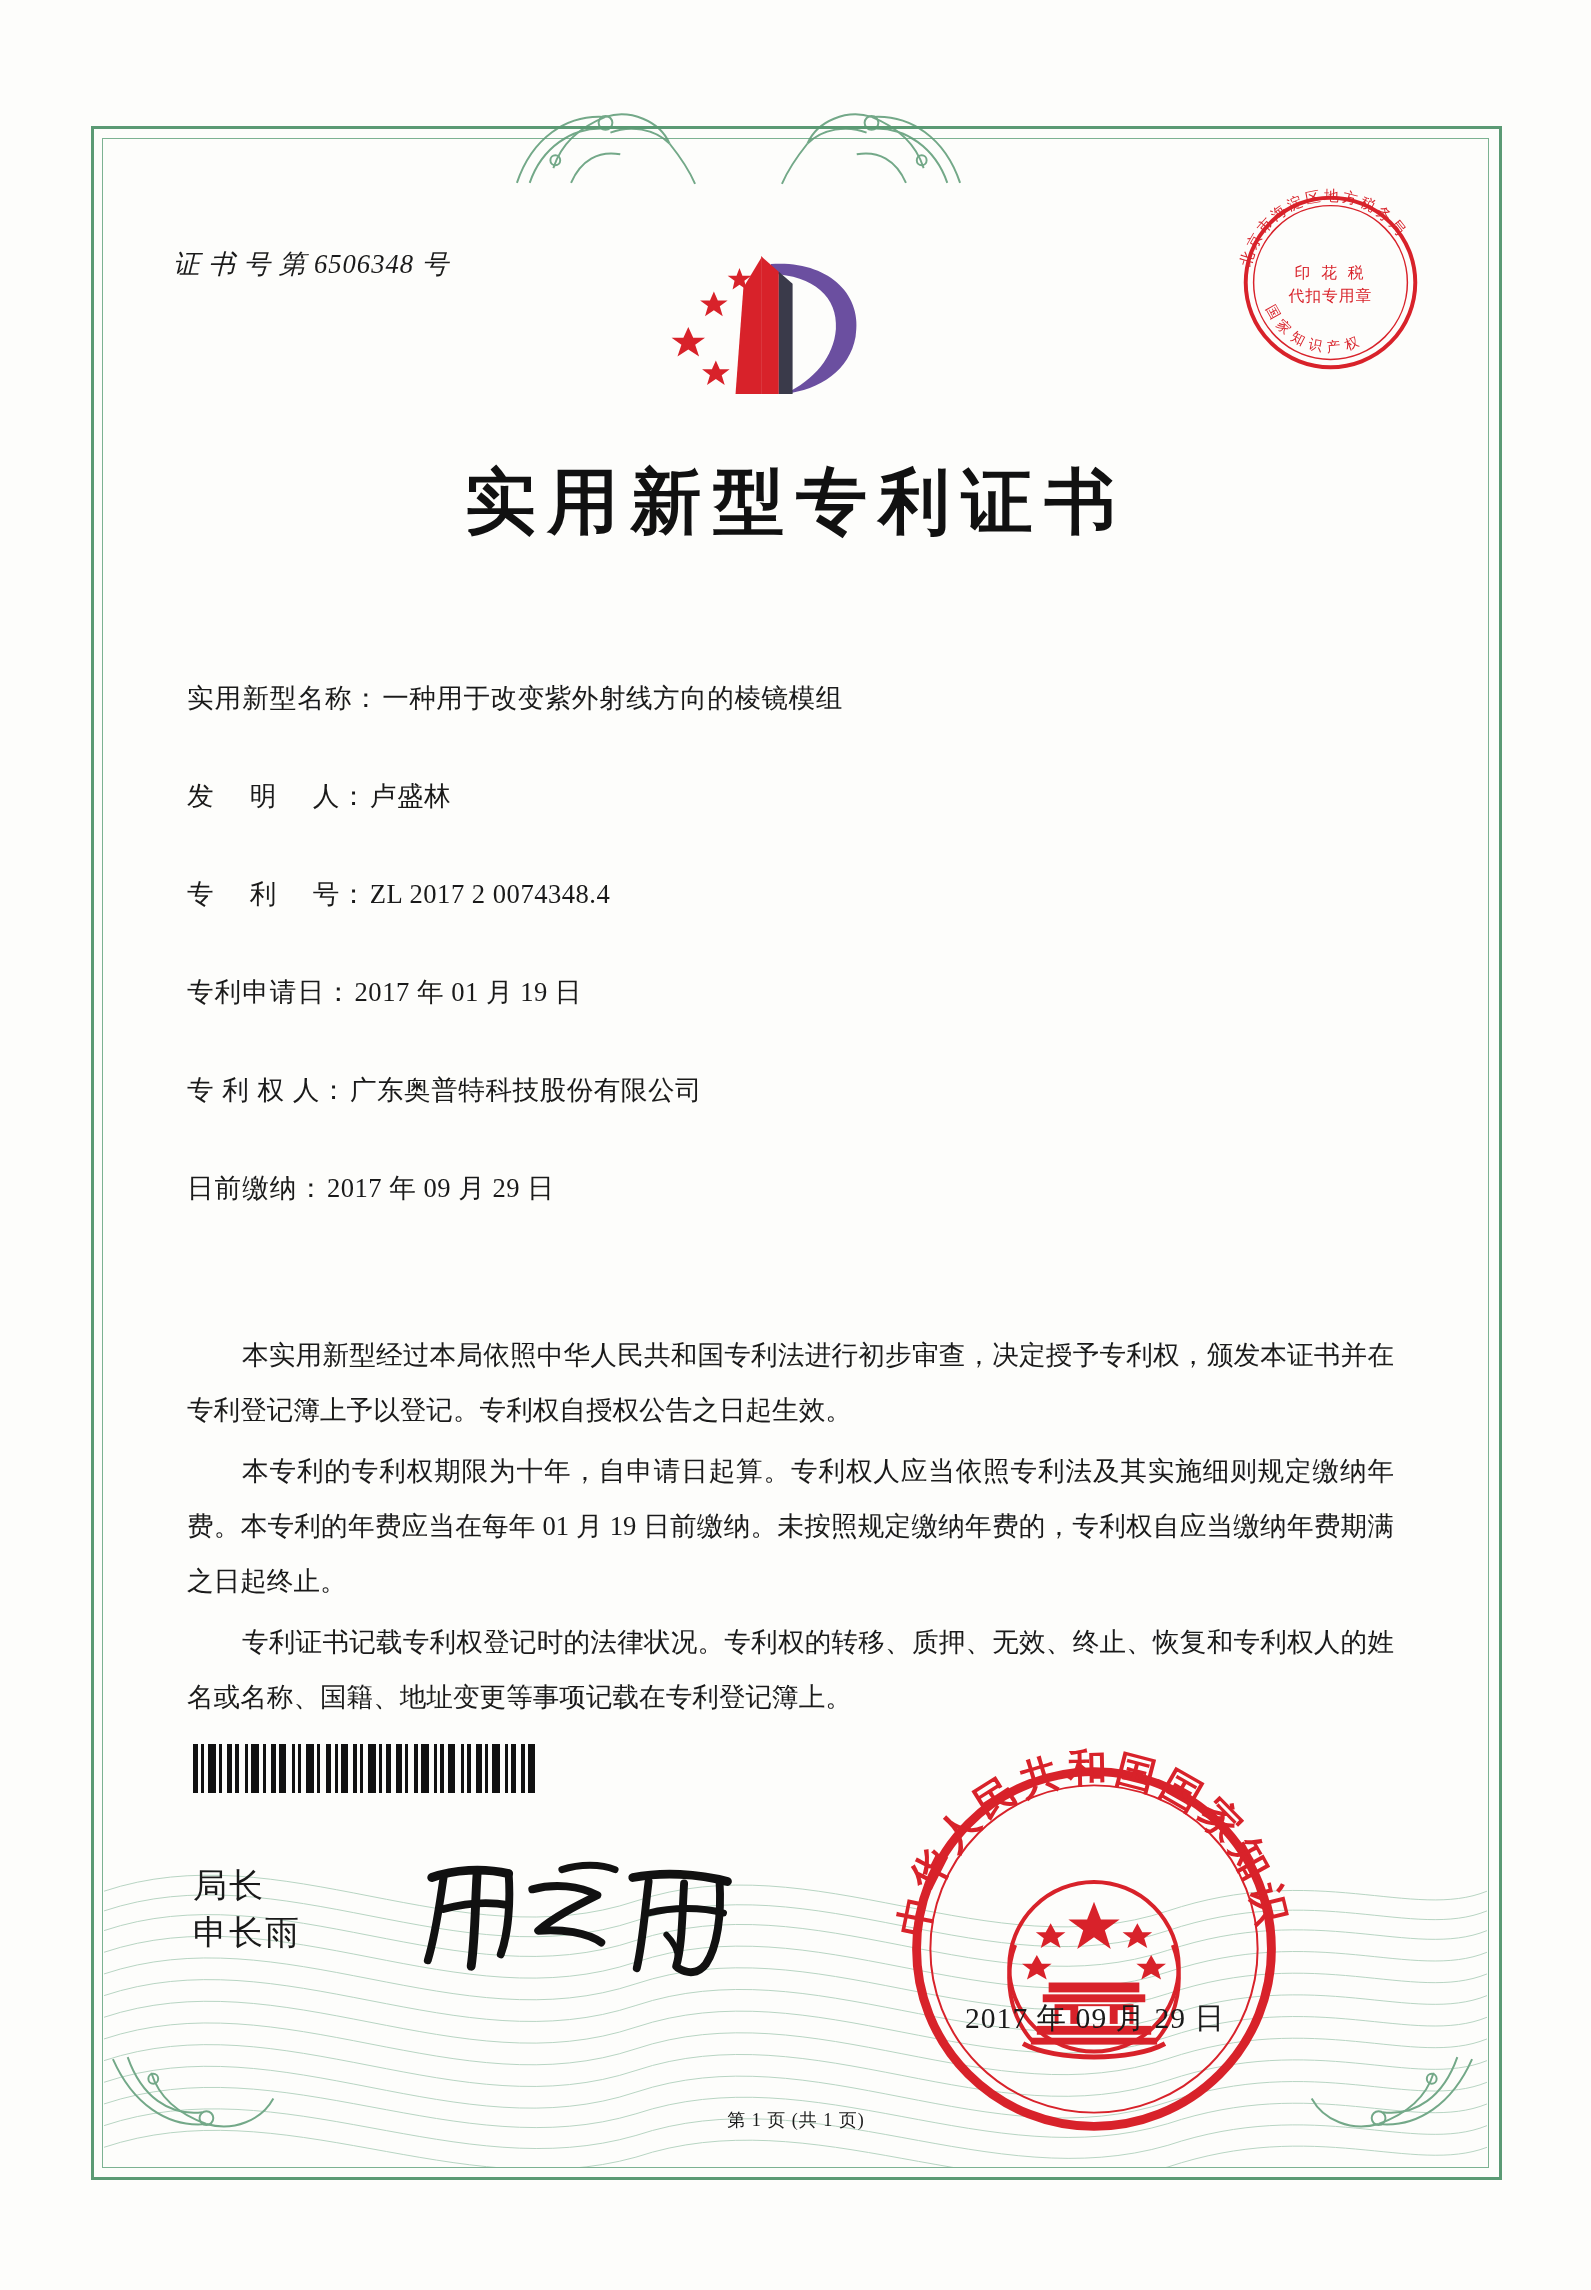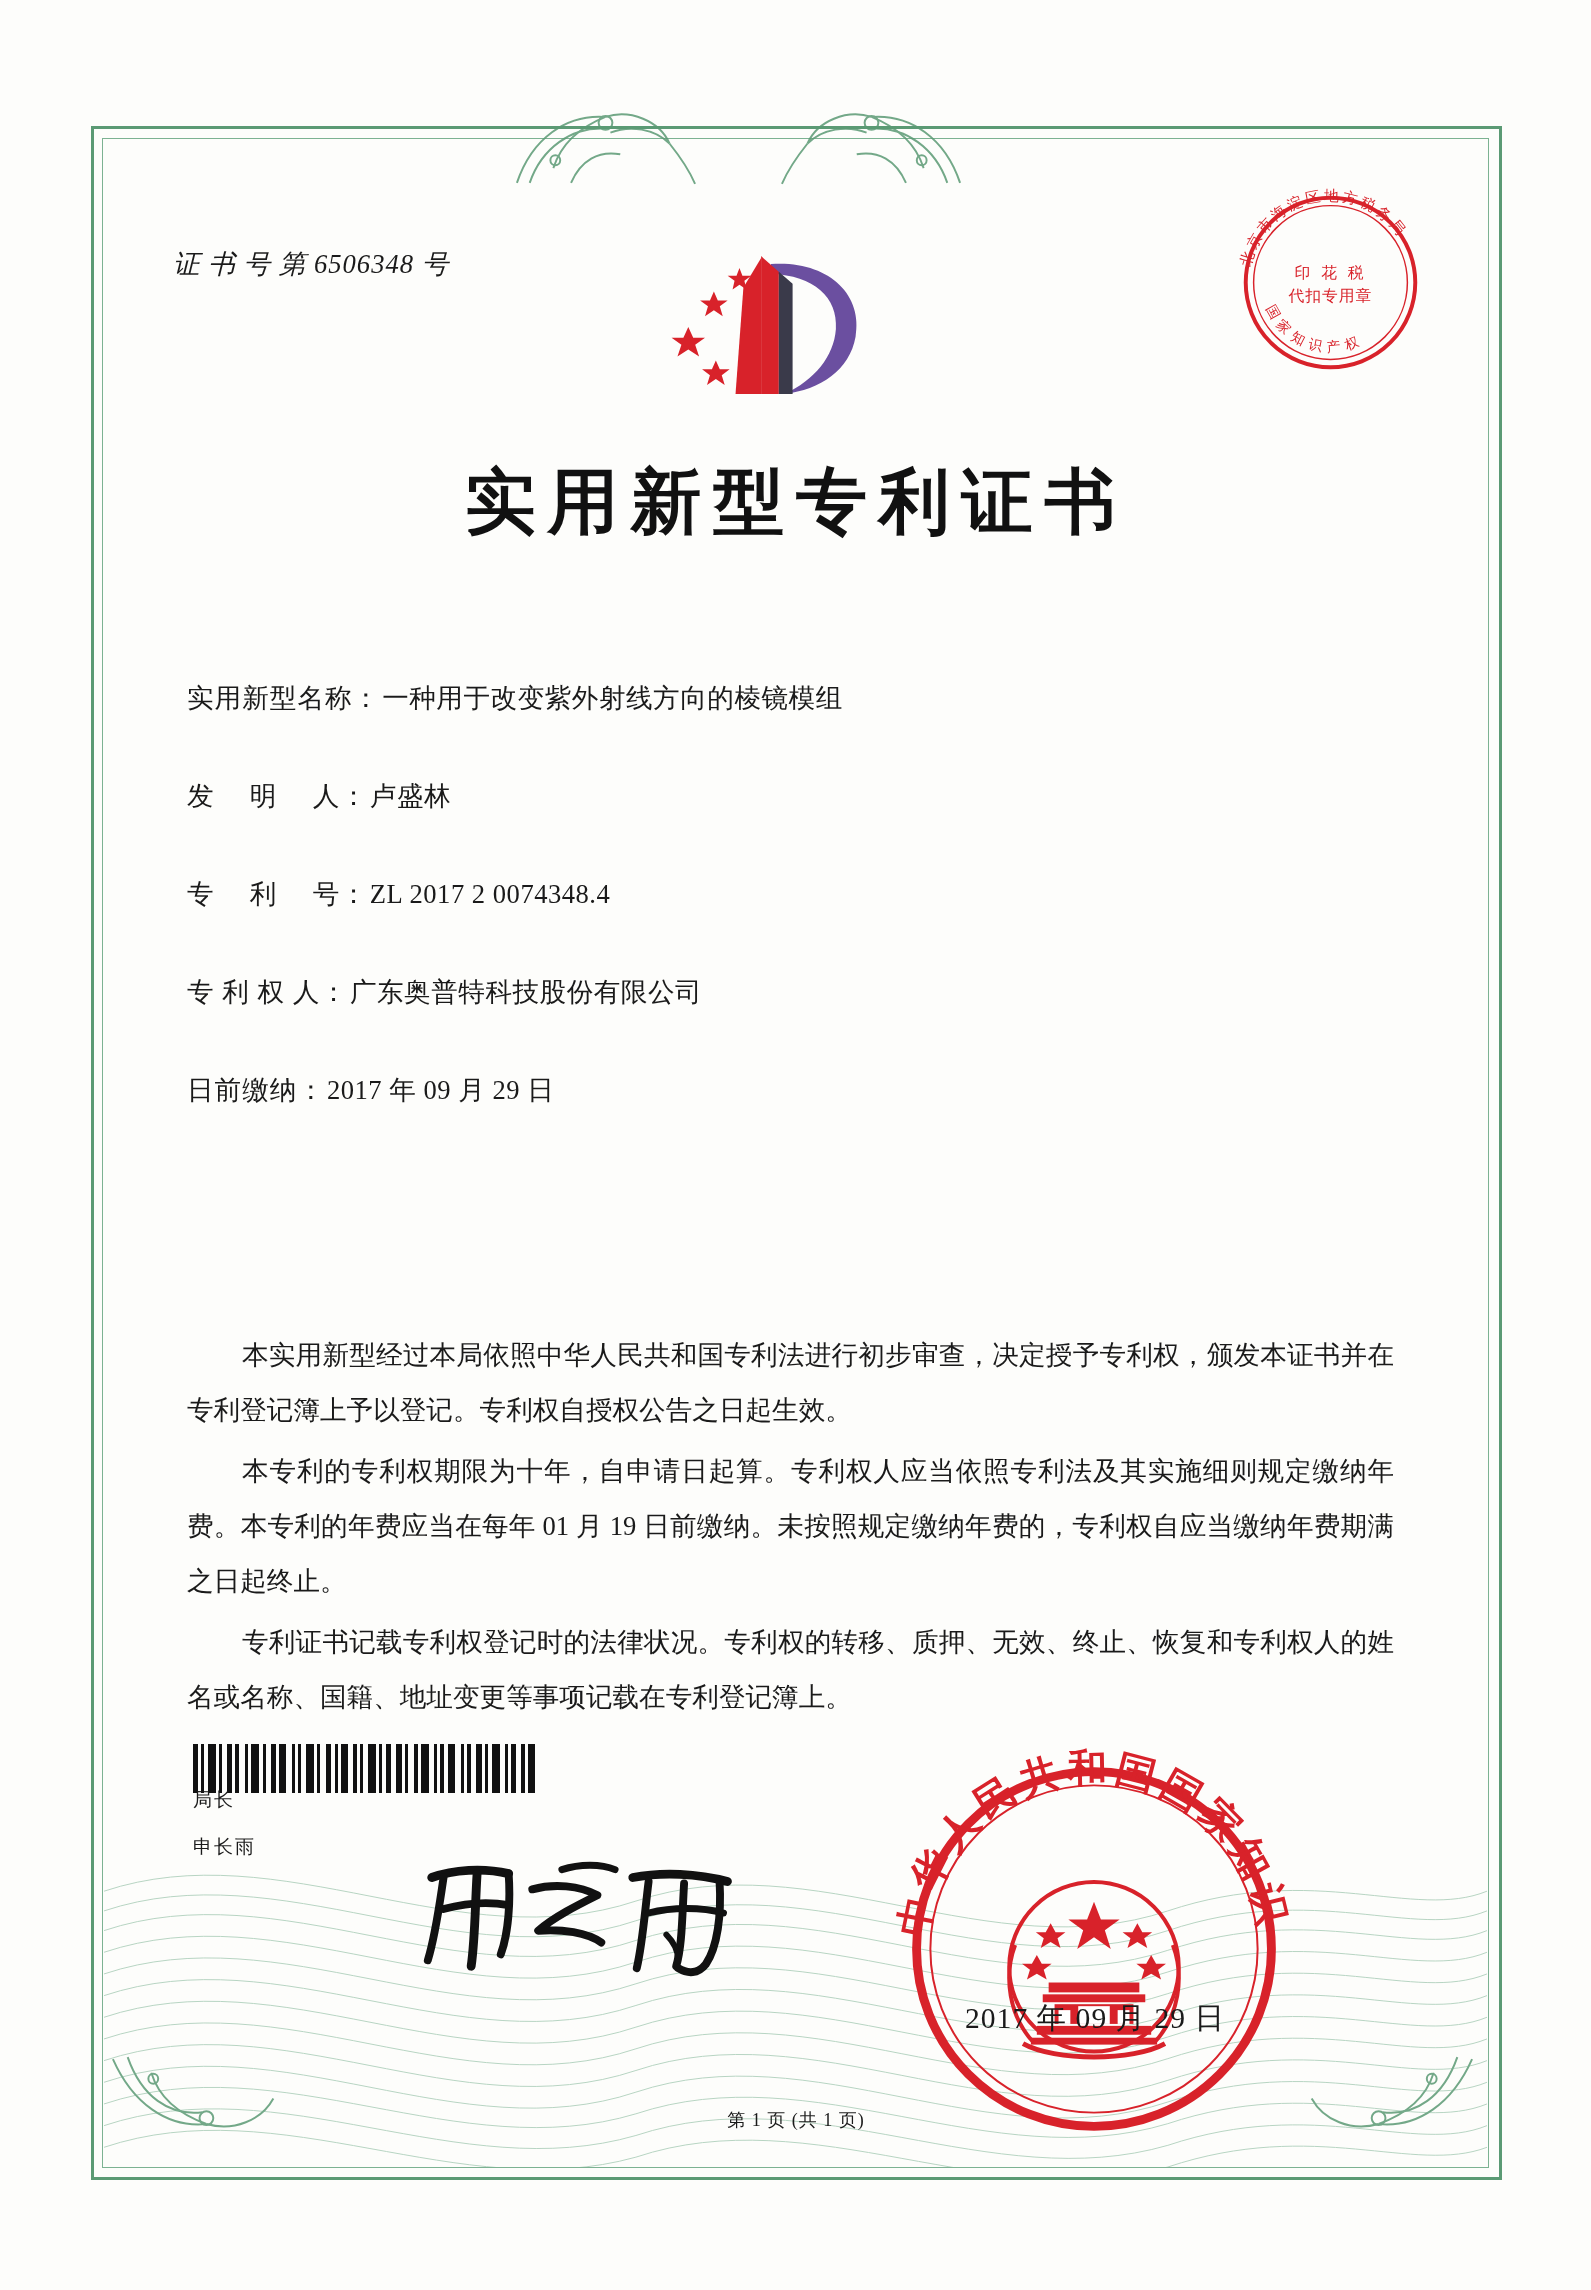--- a/index.html
+++ b/index.html
@@ -155,22 +155,22 @@
     height: 49px;
     display: flex;
     align-items: stretch;
   }
   .barcode span { display: block; background: #111; height: 100%; }
 
   
   .director-block {
     position: absolute;
     left: 193px;
-    top: 1776px;
-    font-size: 19px;
+    top: 1862px;
+    font-size: 34px;
     line-height: 47px;
     letter-spacing: 2px;
   }
   .signature {
     position: absolute;
     left: 414px;
     top: 1844px;
     width: 345px;
     height: 138px;
   }
@@ -332,20 +332,24 @@
     </div>
     <div class="field-row">
       <span class="field-label">发　 明　 人：</span>
       <span class="field-value">卢盛林</span>
     </div>
     <div class="field-row">
       <span class="field-label">专　 利　 号：</span>
       <span class="field-value">ZL 2017 2 0074348.4</span>
     </div>
     <div class="field-row">
+      <span class="field-label">专利申请日：</span>
+      <span class="field-value">2017 年 01 月 19 日</span>
+    </div>
+    <div class="field-row">
       <span class="field-label">专 利 权 人：</span>
       <span class="field-value">广东奥普特科技股份有限公司</span>
     </div>
     <div class="field-row">
       <span class="field-label">日前缴纳：</span>
       <span class="field-value">2017 年 09 月 29 日</span>
     </div>
   </div>
 
   <div class="body-text">

